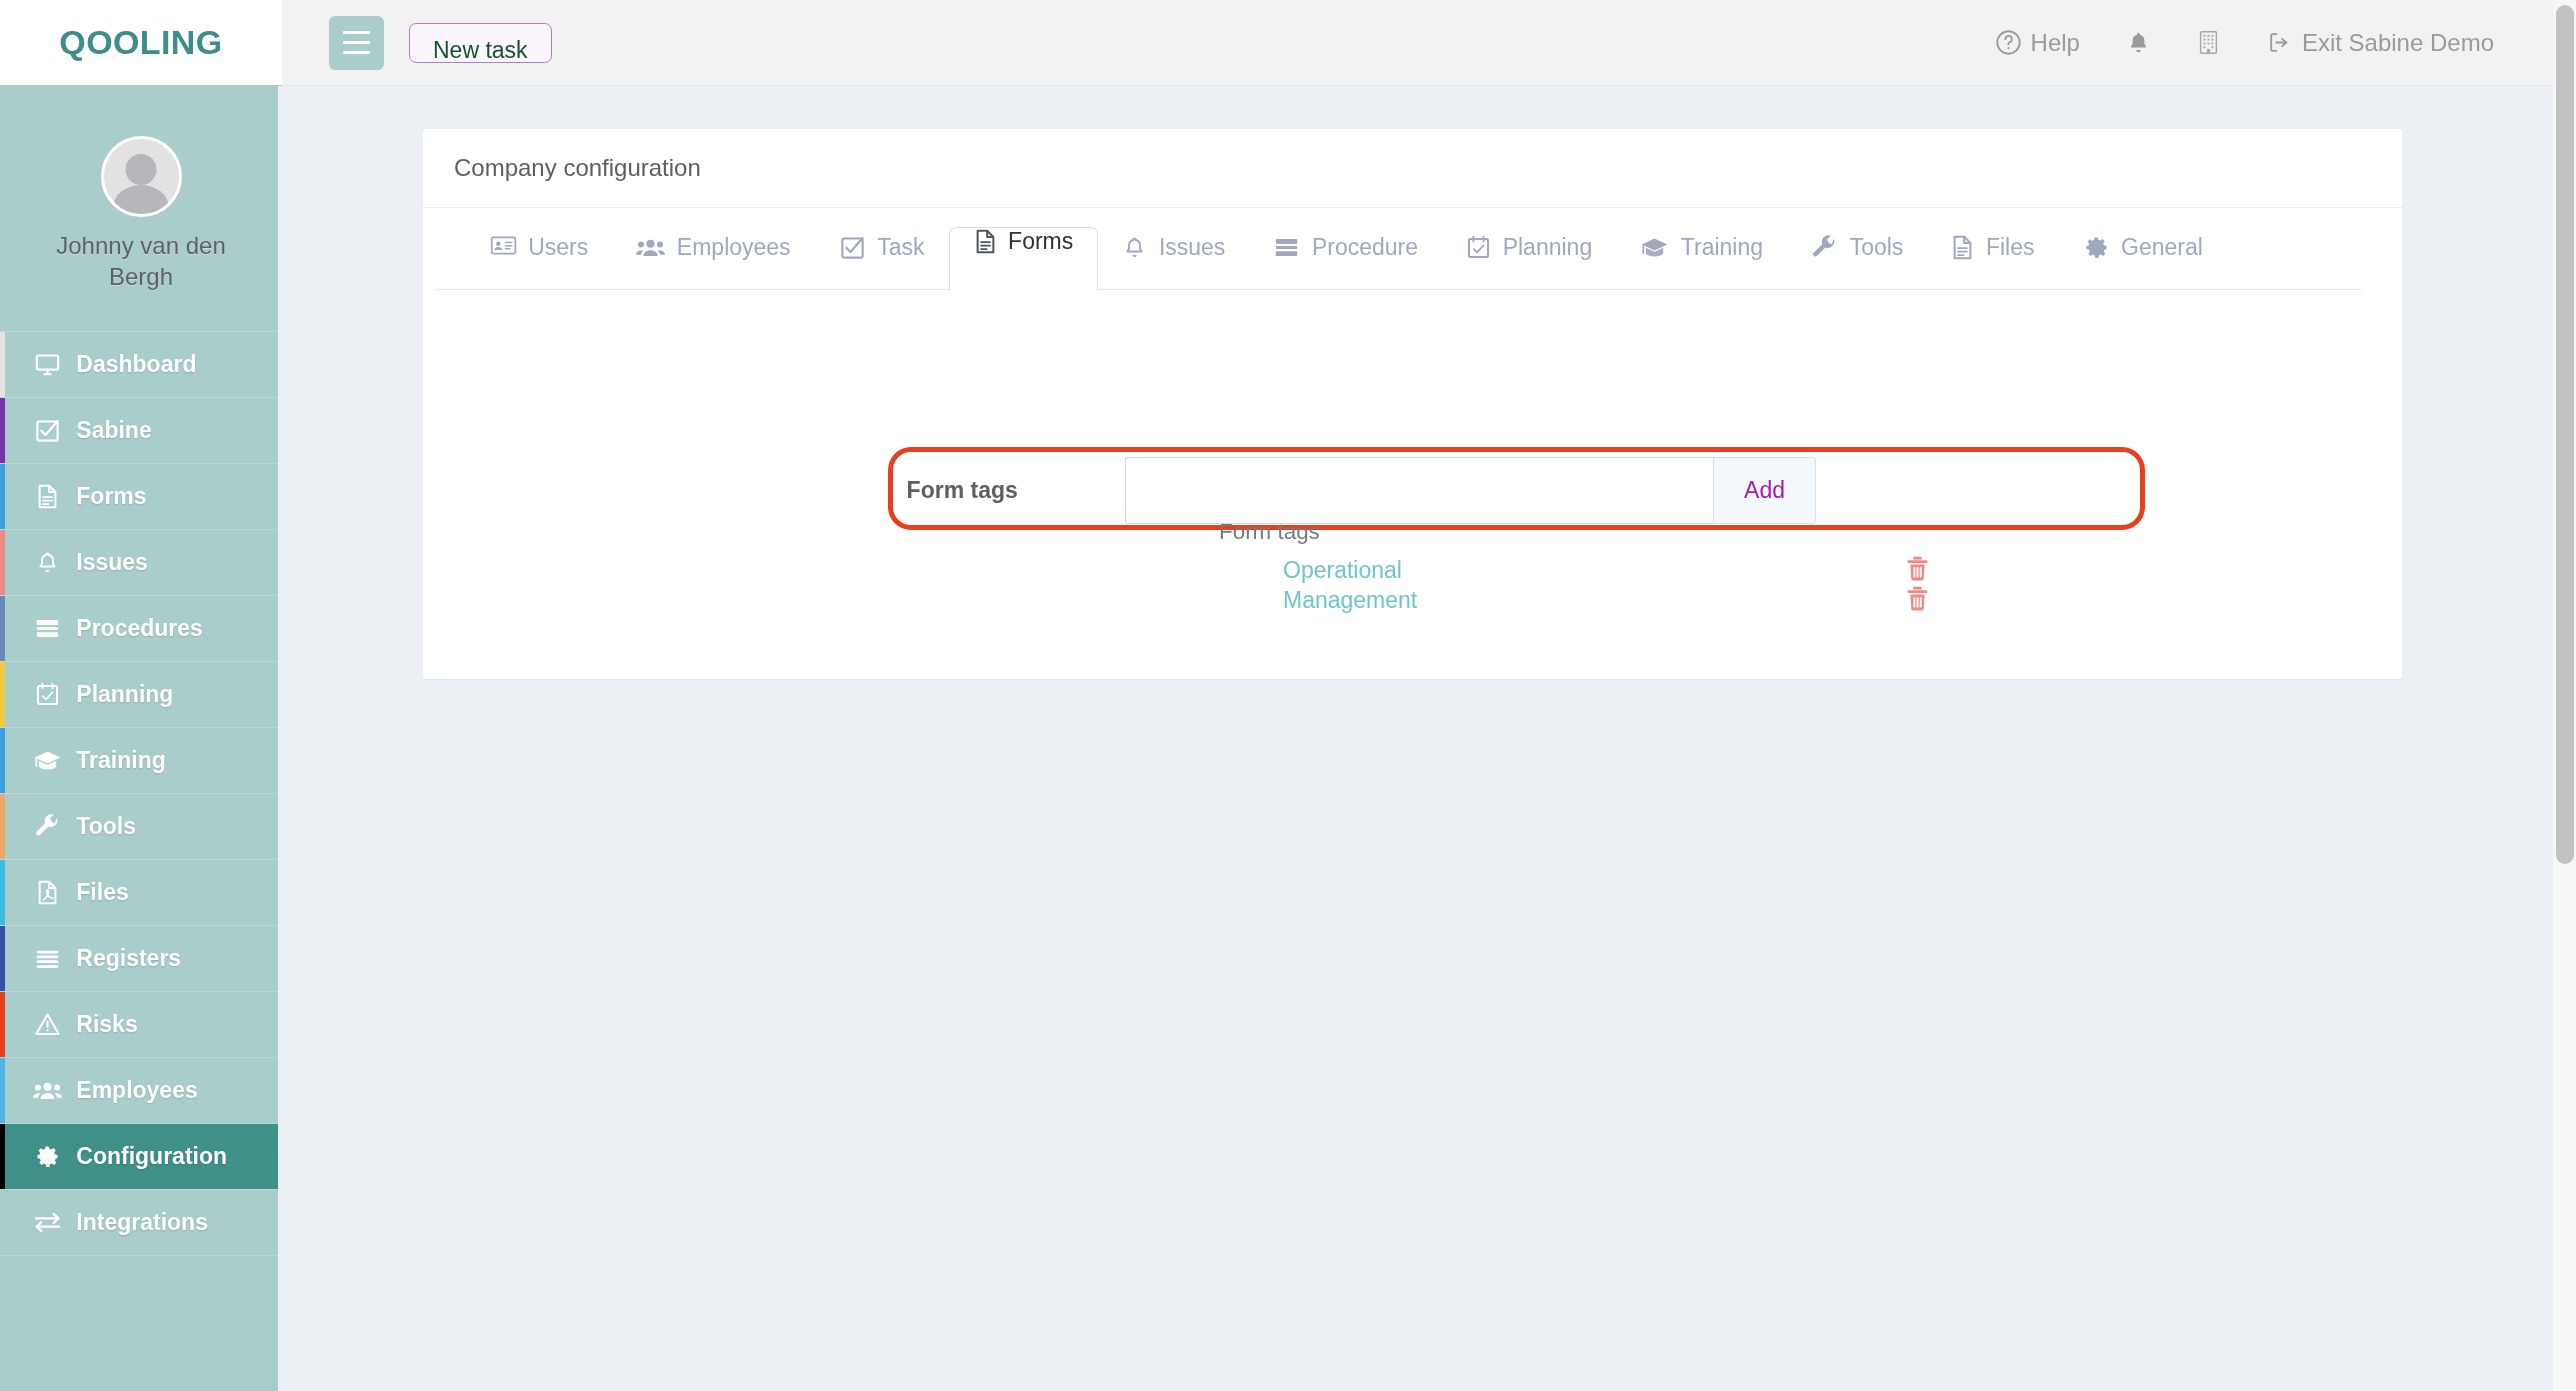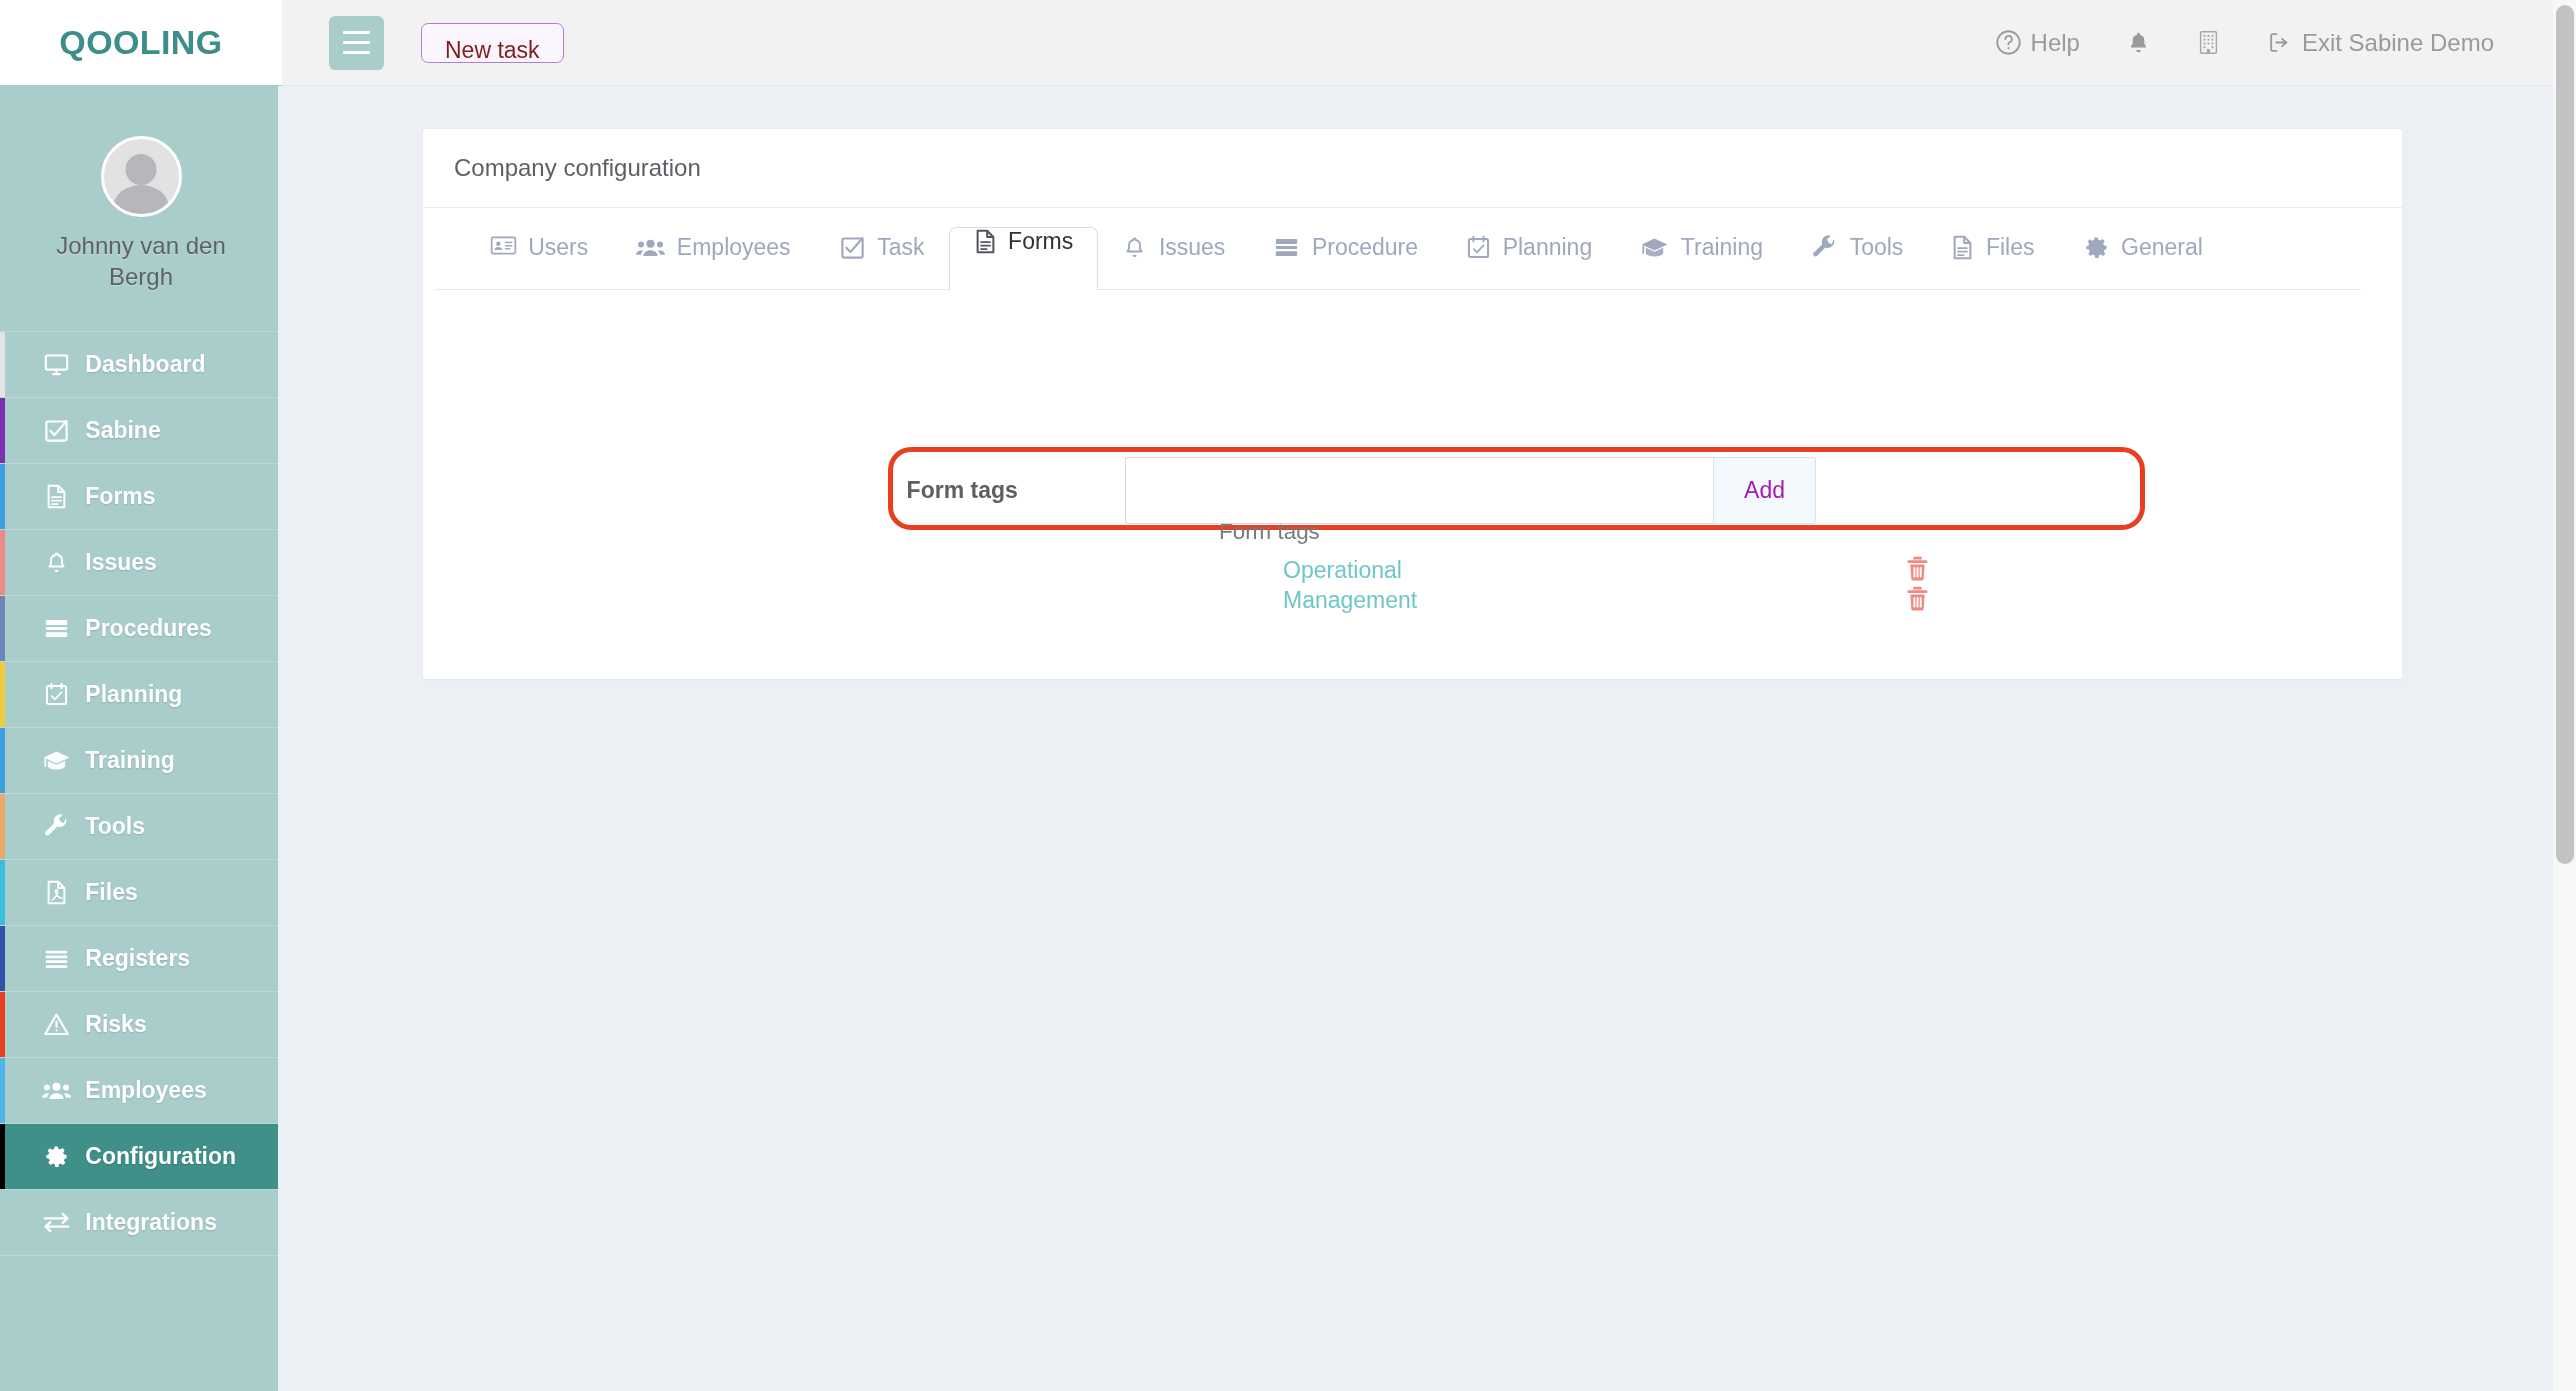--- a/index.html
+++ b/index.html
@@ -33,24 +33,24 @@
     width: 55px; height: 54px;
     background: #a8cdcb; border: none; border-radius: 6.3px;
     display: flex; flex-direction: column; align-items: center; justify-content: center;
     gap: 6.3px; cursor: pointer;
   }
   .hamburger-btn span {
     display: block; width: 27px; height: 3.6px; background: #ffffff; border-radius: 0.9px;
   }
 
   .newtask-btn {
-    margin-left: 37px;
+    margin-left: 25px;
     height: 40px; padding: 0 23px;
     background: #fbf5fd; border: 0.9px solid #b57bd4; border-radius: 7.2px;
-    color: #7f1d1d; font-size: 23px; line-height: 52px;
+    color: #14532d; font-size: 23px; line-height: 52px;
     cursor: pointer; white-space: nowrap;
   }
 
   .topbar-right {
     margin-left: auto; display: flex; align-items: center;
     gap: 0; padding-right: 59px;
   }
   .tb-item {
     display: flex; align-items: center; gap: 9px;
     color: #9a9a9a; font-size: 24px; cursor: pointer;
@@ -87,21 +87,21 @@
   }
   .profile-name {
     margin-top: 14.3px; color: #5f6063; font-size: 24px;
     text-align: center; line-height: 1.28; max-width: 215px;
     text-shadow: 0 0.9px 0 rgba(255,255,255,.35);
   }
 
   .nav-item {
     position: relative;
     height: 66px; display: flex; align-items: center;
-    padding-left: 41px; gap: 14.3px;
+    padding-left: 32px; gap: 14.3px;
     color: #ffffff; font-size: 23px; font-weight: bold;
     border-bottom: 0.9px solid #bcd8d6;
     cursor: pointer;
     text-shadow: 0 0.9px 1.8px rgba(0,0,0,.14);
   }
   .nav-item .accent {
     position: absolute; left: 0; top: 0; width: 5.4px; height: 100%;
   }
   .nav-item .nav-ico {
     width: 30px; display: flex; align-items: center; justify-content: center;

